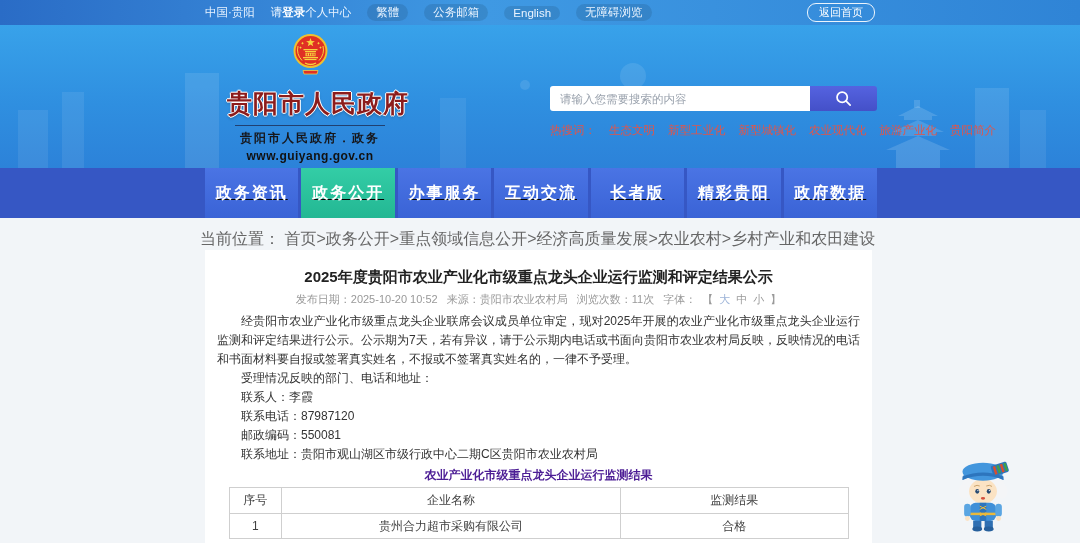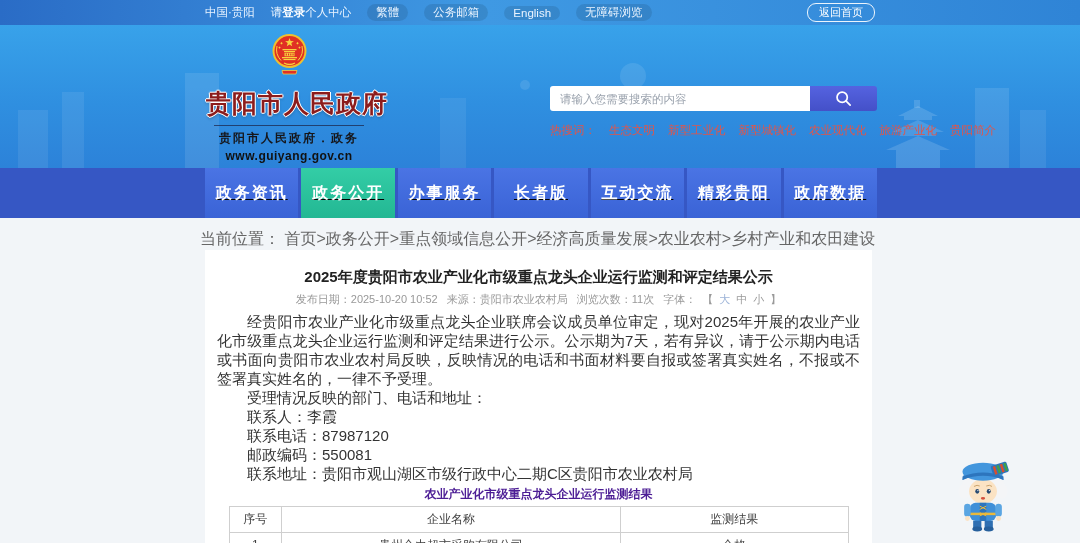--- a/index.html
+++ b/index.html
@@ -18,21 +18,21 @@
   .home-pill { border:1px solid rgba(255,255,255,0.9); border-radius:9px; padding:1px 11px;
     font-size:11px; color:#fff; cursor:pointer; white-space:nowrap; }
 
   
   .banner { position:absolute; top:25px; left:0; width:1080px; height:143px;
     background:linear-gradient(180deg,#38a2ea 0%,#2f8fe0 55%,#2c82d9 100%); overflow:hidden; }
   .bldg { position:absolute; bottom:0; background:rgba(255,255,255,0.08); }
   .bokeh { position:absolute; border-radius:50%; background:rgba(255,255,255,0.10); }
   .pagoda { position:absolute; left:878px; bottom:0; }
 
-  .logo-col { position:absolute; left:206px; top:6px; width:166px; text-align:center; }
+  .logo-col { position:absolute; left:227px; top:6px; width:166px; text-align:center; }
   .site-title { margin-top:2px; font-size:25px; font-weight:bold; color:#8c1c1c; letter-spacing:1px;
     text-shadow:1px 0 0 #fff,-1px 0 0 #fff,0 1px 0 #fff,0 -1px 0 #fff,0 2px 3px rgba(0,0,0,0.25); white-space:nowrap; }
   .site-sub { display:inline-block; margin-top:5px; padding-top:4px; border-top:1px solid rgba(25,25,55,0.65);
     font-size:12px; font-weight:bold; color:#16161a; letter-spacing:2px; white-space:nowrap; min-width:150px; }
   .site-url { margin-top:2px; font-size:12px; font-weight:bold; color:#111; letter-spacing:0.5px; }
 
   .search-col { position:absolute; left:550px; top:61px; width:330px; }
   .search-row { display:flex; height:25px; }
   .search-input { width:260px; height:25px; border:none; outline:none; border-radius:3px 0 0 3px;
     padding:0 10px; font-size:11.5px; color:#333; font-family:inherit; }
@@ -57,21 +57,21 @@
   .breadcrumb .bc-path { cursor:pointer; }
 
   .card { position:absolute; left:205px; top:32px; width:667px; height:600px;
     background:#fff; padding:18px 12px 0 12px; }
   .art-title { text-align:center; font-size:15px; font-weight:bold; color:#222; line-height:18px; }
   .art-meta { text-align:center; margin-top:6px; font-size:11px; color:#999; }
   .art-meta span { margin:0 3px; }
   .fs-large { color:#9db4d8; cursor:pointer; }
   .fs-mid, .fs-small { color:#999; cursor:pointer; margin:0 1px; }
   .paras { margin-top:5px; }
-  .paras p { font-size:15px; color:#333; line-height:19px; text-indent:2em; text-align:justify; }
+  .paras p { font-size:12px; color:#333; line-height:19px; text-indent:2em; text-align:justify; }
 
   .tbl-caption { margin-top:3px; text-align:center; font-size:12px; font-weight:bold; color:#4c1d95; line-height:16px; }
   table.results { width:620px; margin:4px auto 0 auto; border-collapse:collapse; table-layout:fixed; }
   table.results th, table.results td { border:1px solid #cfcfcf; font-size:12px; color:#404040;
     text-align:center; font-weight:normal; }
   table.results th { height:26px; }
   table.results td { height:25px; }
   table.results .col-no { width:46px; }
   table.results .col-name { width:296px; }
   table.results .col-result { width:199px; }
@@ -161,22 +161,22 @@
         <a class="hot-link">旅游产业化</a>
         <a class="hot-link">贵阳简介</a>
       </div>
     </div>
   </div>
 
   <div class="nav">
     <div class="nav-item">政务资讯</div>
     <div class="nav-item active">政务公开</div>
     <div class="nav-item">办事服务</div>
+    <div class="nav-item">互动交流</div>
     <div class="nav-item">长者版</div>
-    <div class="nav-item">互动交流</div>
     <div class="nav-item">精彩贵阳</div>
     <div class="nav-item">政府数据</div>
   </div>
 
   <div class="content">
     <div class="breadcrumb">
       <span>当前位置：</span>
       <span class="bc-path">首页&gt;政务公开&gt;重点领域信息公开&gt;经济高质量发展&gt;农业农村&gt;乡村产业和农田建设</span>
     </div>
 

